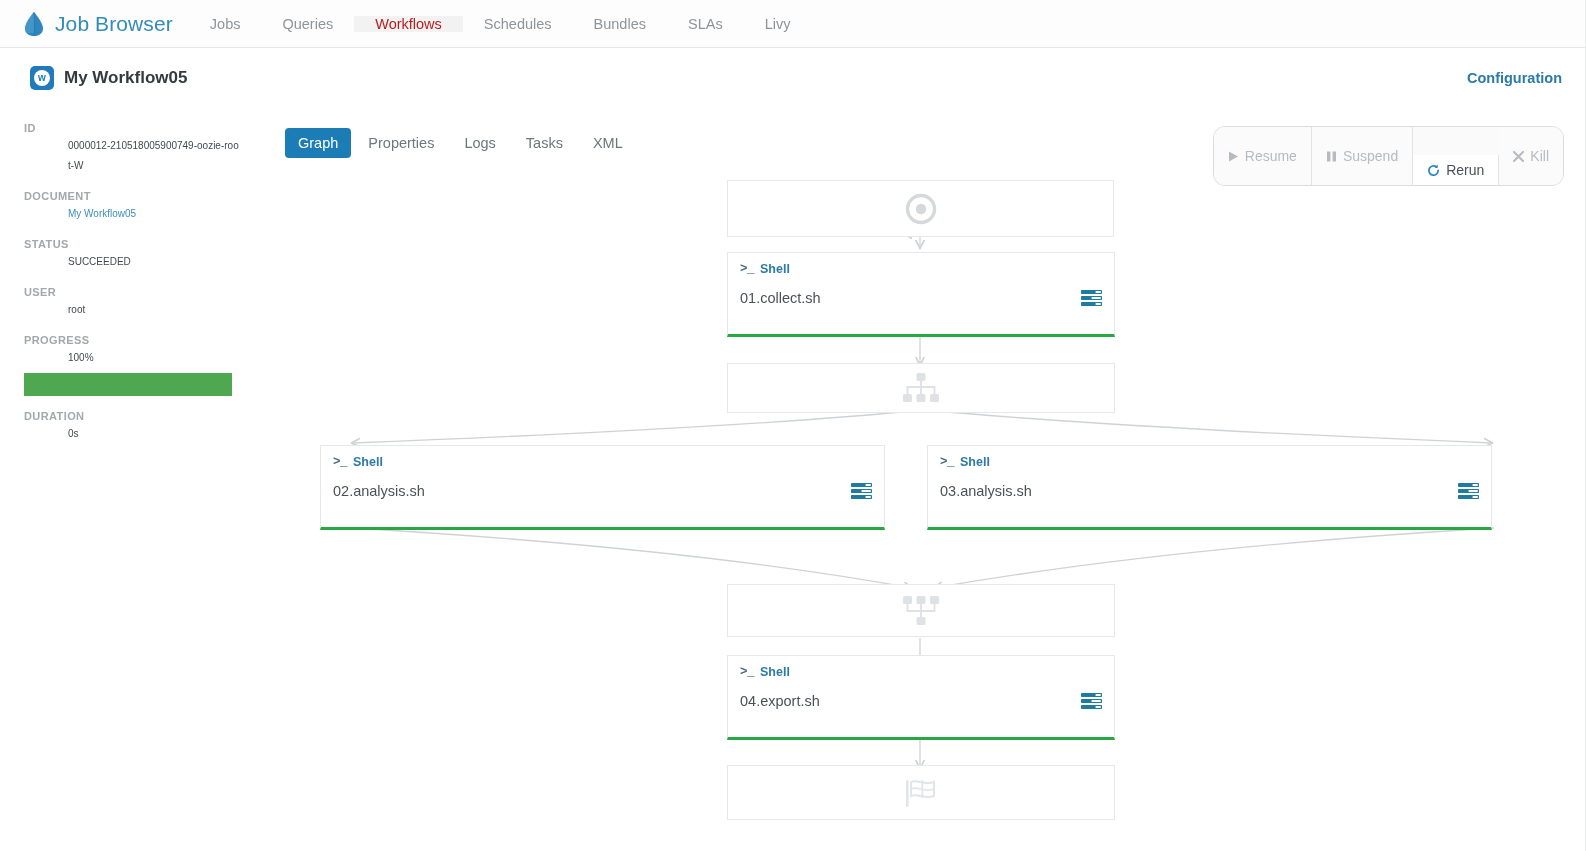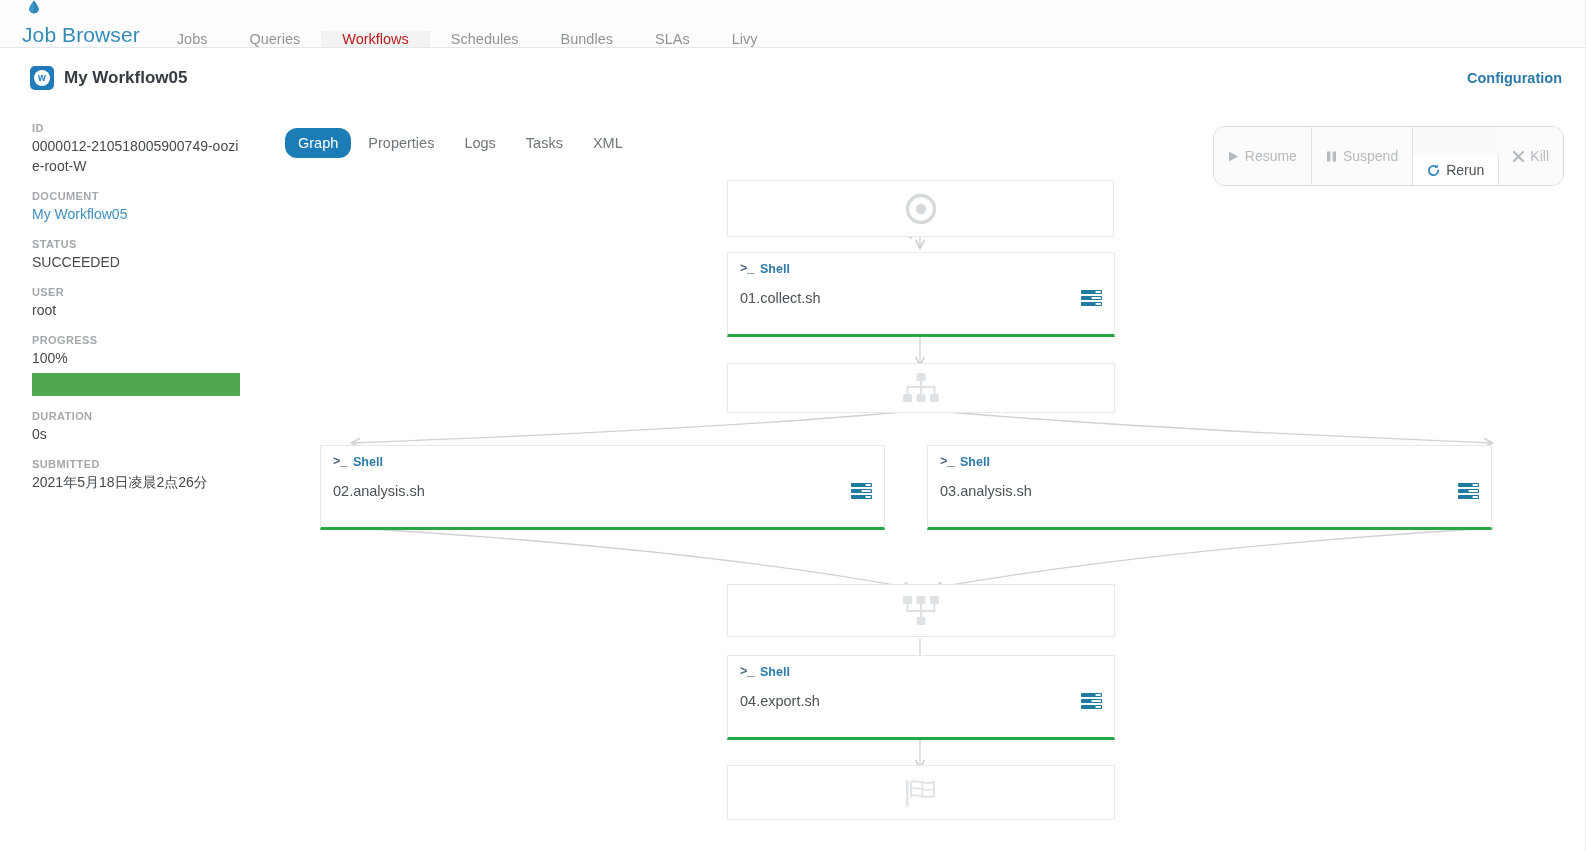--- a/index.html
+++ b/index.html
@@ -18,34 +18,33 @@
 
   
   .topnav {
     position: absolute; top: 0; left: 0;
     width: 1586px; height: 48px;
     background: #fdfdfd;
     border-bottom: 1px solid #e4e7ea;
     display: flex; align-items: stretch;
   }
   .brand {
-    display: flex; 
+    display: flex; align-items: center;
     padding: 0 16px 0 22px;
     gap: 9px;
-    flex-direction: column;
   }
   .brand-logo { width: 24px; height: 26px; display:block; }
   .brand-title {
     font-size: 21px;
     color: #338bb8;
     font-weight: 400;
     letter-spacing: .1px;
     white-space: nowrap;
   }
-  .nav-items { display: flex; align-items: flex-end; }
+  .nav-items { display: flex; align-items: center; }
   .nav-item {
     display: flex; align-items: center;
     padding: 0 21px;
     font-size: 14.5px;
     color: #8f9499;
     cursor: pointer;
     white-space: nowrap;
   }
   .nav-item.active {
     background: #f2f2f2;
@@ -85,50 +84,51 @@
     font-size: 14.5px; font-weight: bold;
     color: #2c7aa8;
     cursor: pointer;
     white-space: nowrap;
   }
 
   
   .sidebar {
     position: absolute; left: 0; top: 110px;
     width: 262px; height: 741px;
-    padding: 12px 22px 0 32px;
+    padding: 12px 22px 0 24px;
     background: #ffffff;
   }
   .meta-block { margin-bottom: 14px; }
   .meta-label {
     font-size: 11px; font-weight: bold; color: #a3a8ad;
     letter-spacing: .4px; margin-bottom: 2px;
   }
   .meta-value {
-    font-size: 14px; color: #44494e; line-height: 20px;
+    font-size: 10px; color: #44494e; line-height: 20px;
     word-break: break-all;
+    margin-left: 44px;
   }
   .meta-value.link { color: #3d8dbc; cursor: pointer; }
   .progress-track {
     margin-top: 5px;
     width: 208px; height: 23px;
     background: #f0f0f0;
   }
   .progress-fill {
     height: 23px; background: #4fa84f;
   }
 
   
   .tabrow {
     position: absolute; left: 285px; top: 128px;
     display: flex; align-items: center; gap: 4px;
   }
   .tab {
     font-size: 14.5px; color: #6f767c;
-    padding: 7px 13px; border-radius: 12px;
+    padding: 7px 13px; border-radius: 4px;
     cursor: pointer; white-space: nowrap;
   }
   .tab.active {
     background: #1c7cb5; color: #ffffff;
   }
 
   
   .actions {
     position: absolute; right: 22px; top: 126px;
     display: flex; align-items: stretch;
@@ -262,24 +262,20 @@
     <div class="meta-block">
       <div class="meta-label">PROGRESS</div>
       <div class="meta-value">100%</div>
       <div class="progress-track">
         <div class="progress-fill" id="progress-fill" style="width: 100%;"></div>
       </div>
     </div>
     <div class="meta-block">
       <div class="meta-label">DURATION</div>
       <div class="meta-value">0s</div>
-    </div>
-    <div class="meta-block">
-      <div class="meta-label">SUBMITTED</div>
-      <div class="meta-value">2021年5月18日凌晨2点26分</div>
     </div>
   </div>
 
   <div class="tabrow">
     <div class="tab active">Graph</div>
     <div class="tab">Properties</div>
     <div class="tab">Logs</div>
     <div class="tab">Tasks</div>
     <div class="tab">XML</div>
   </div>

